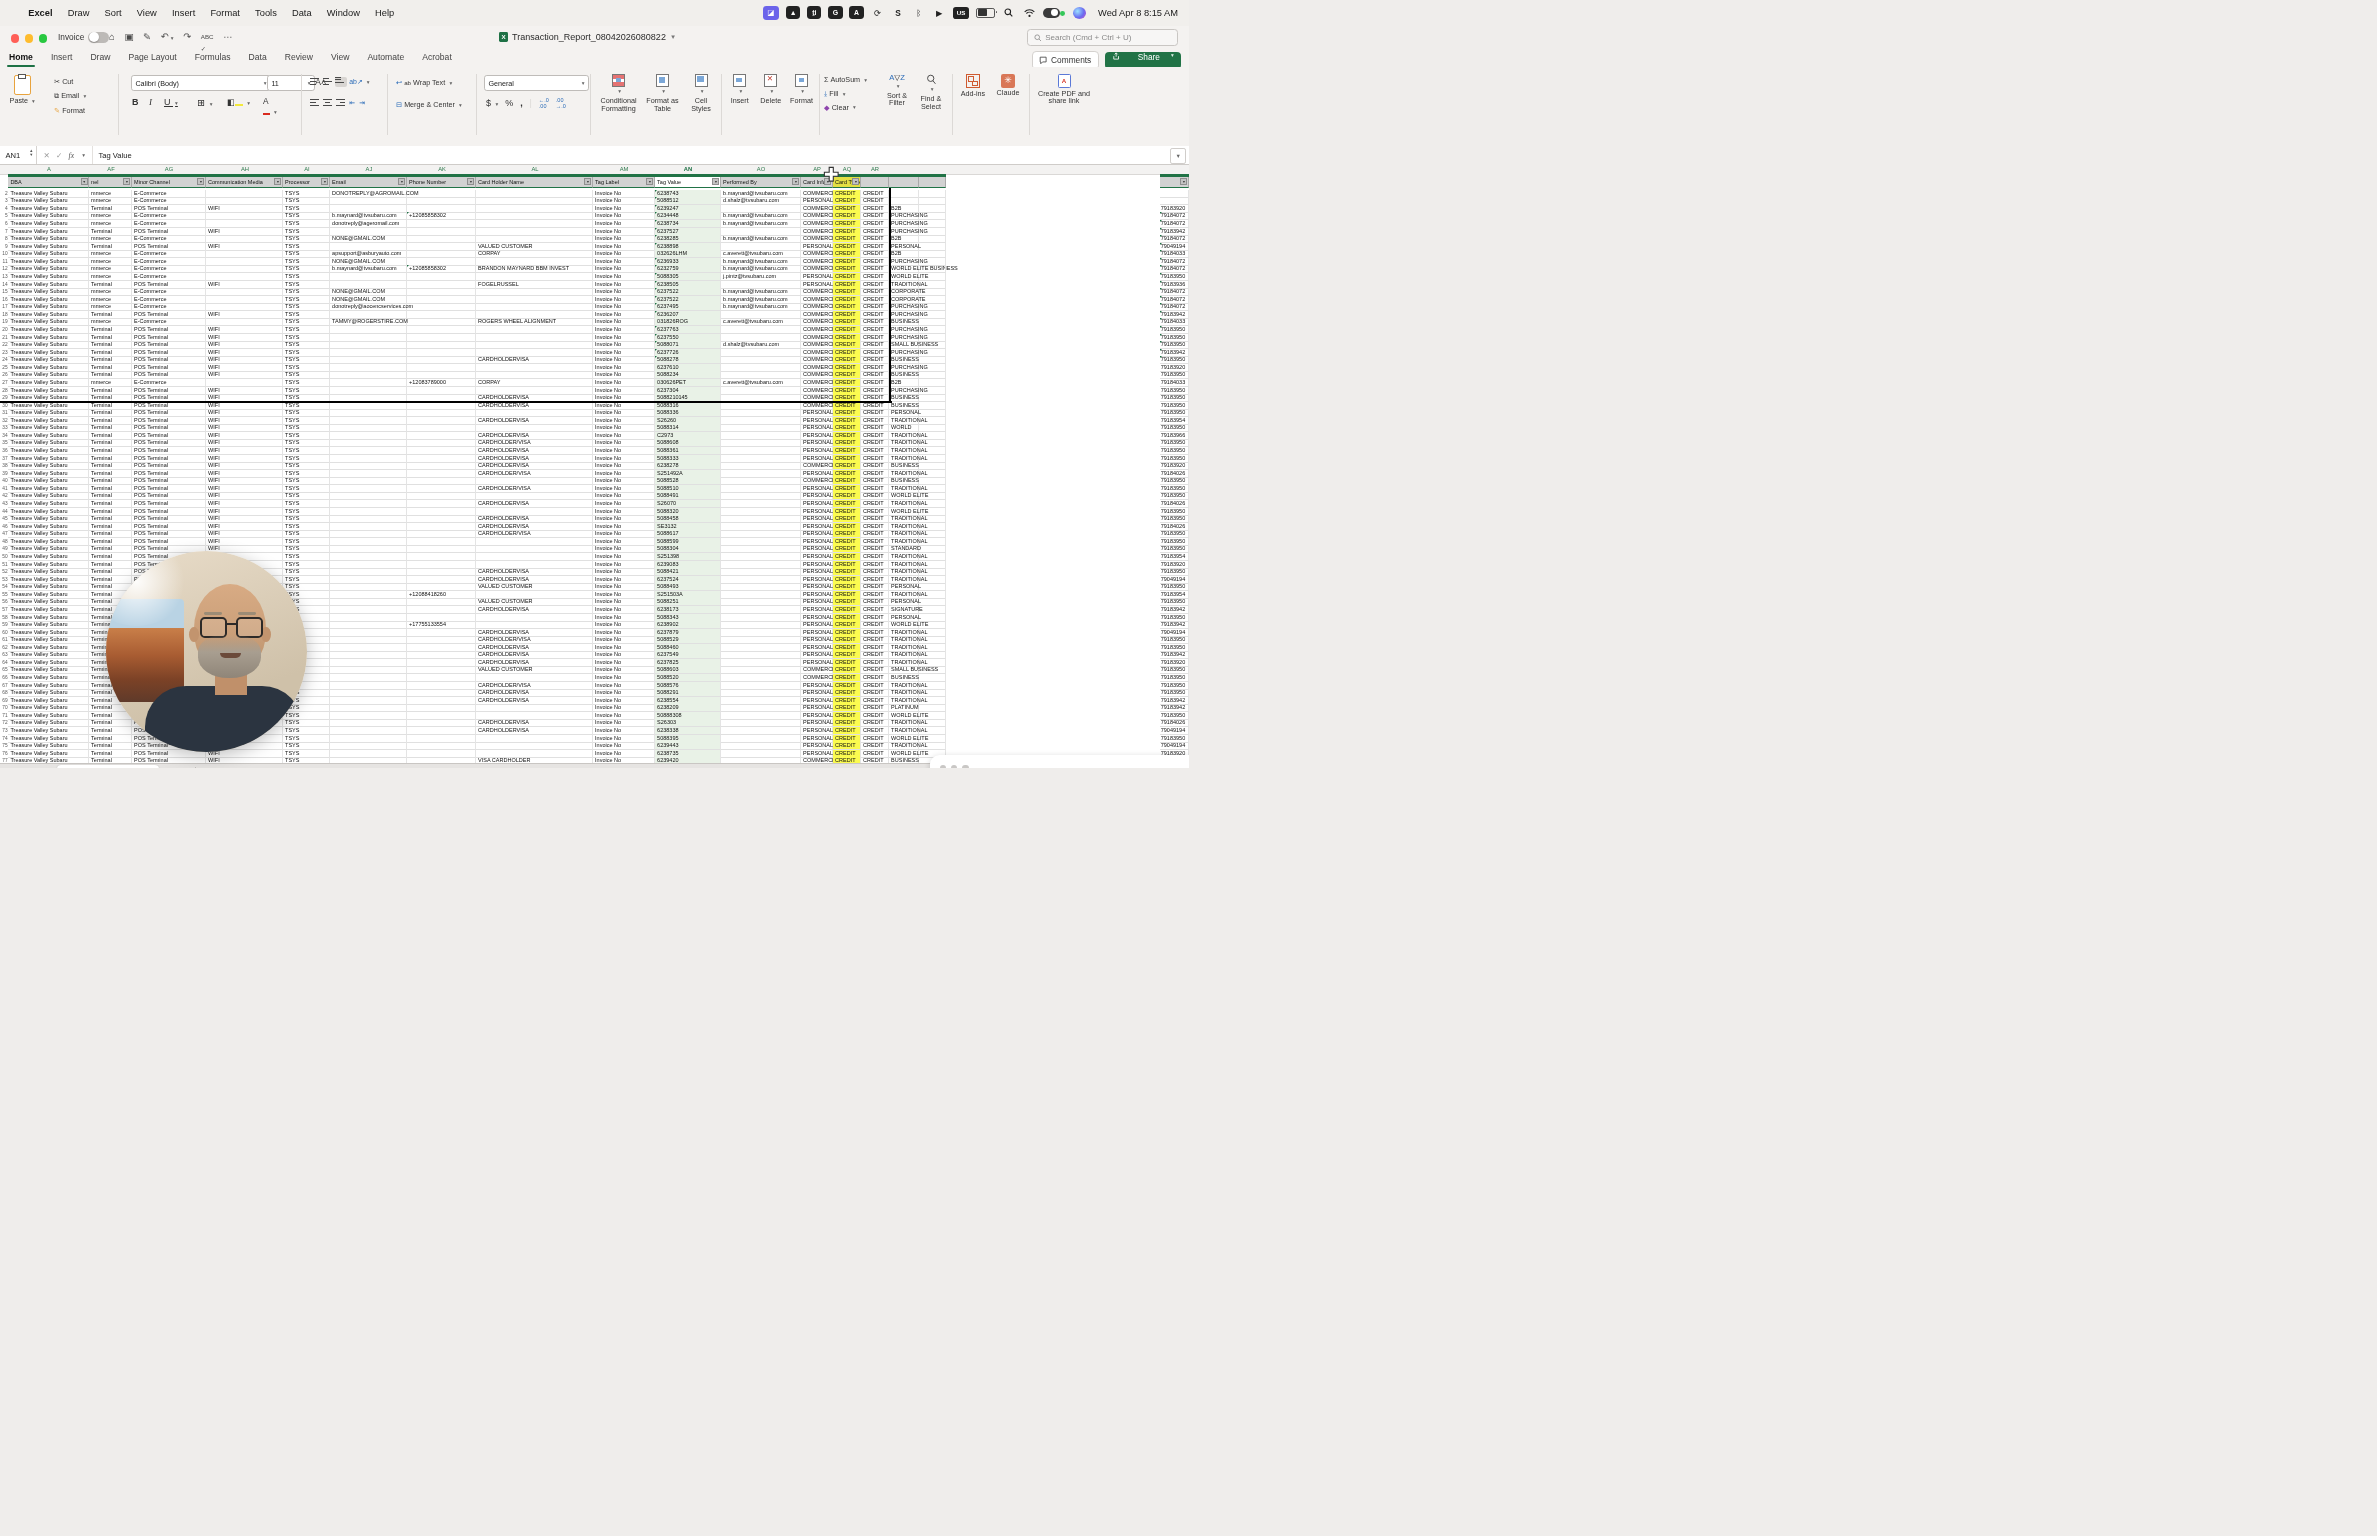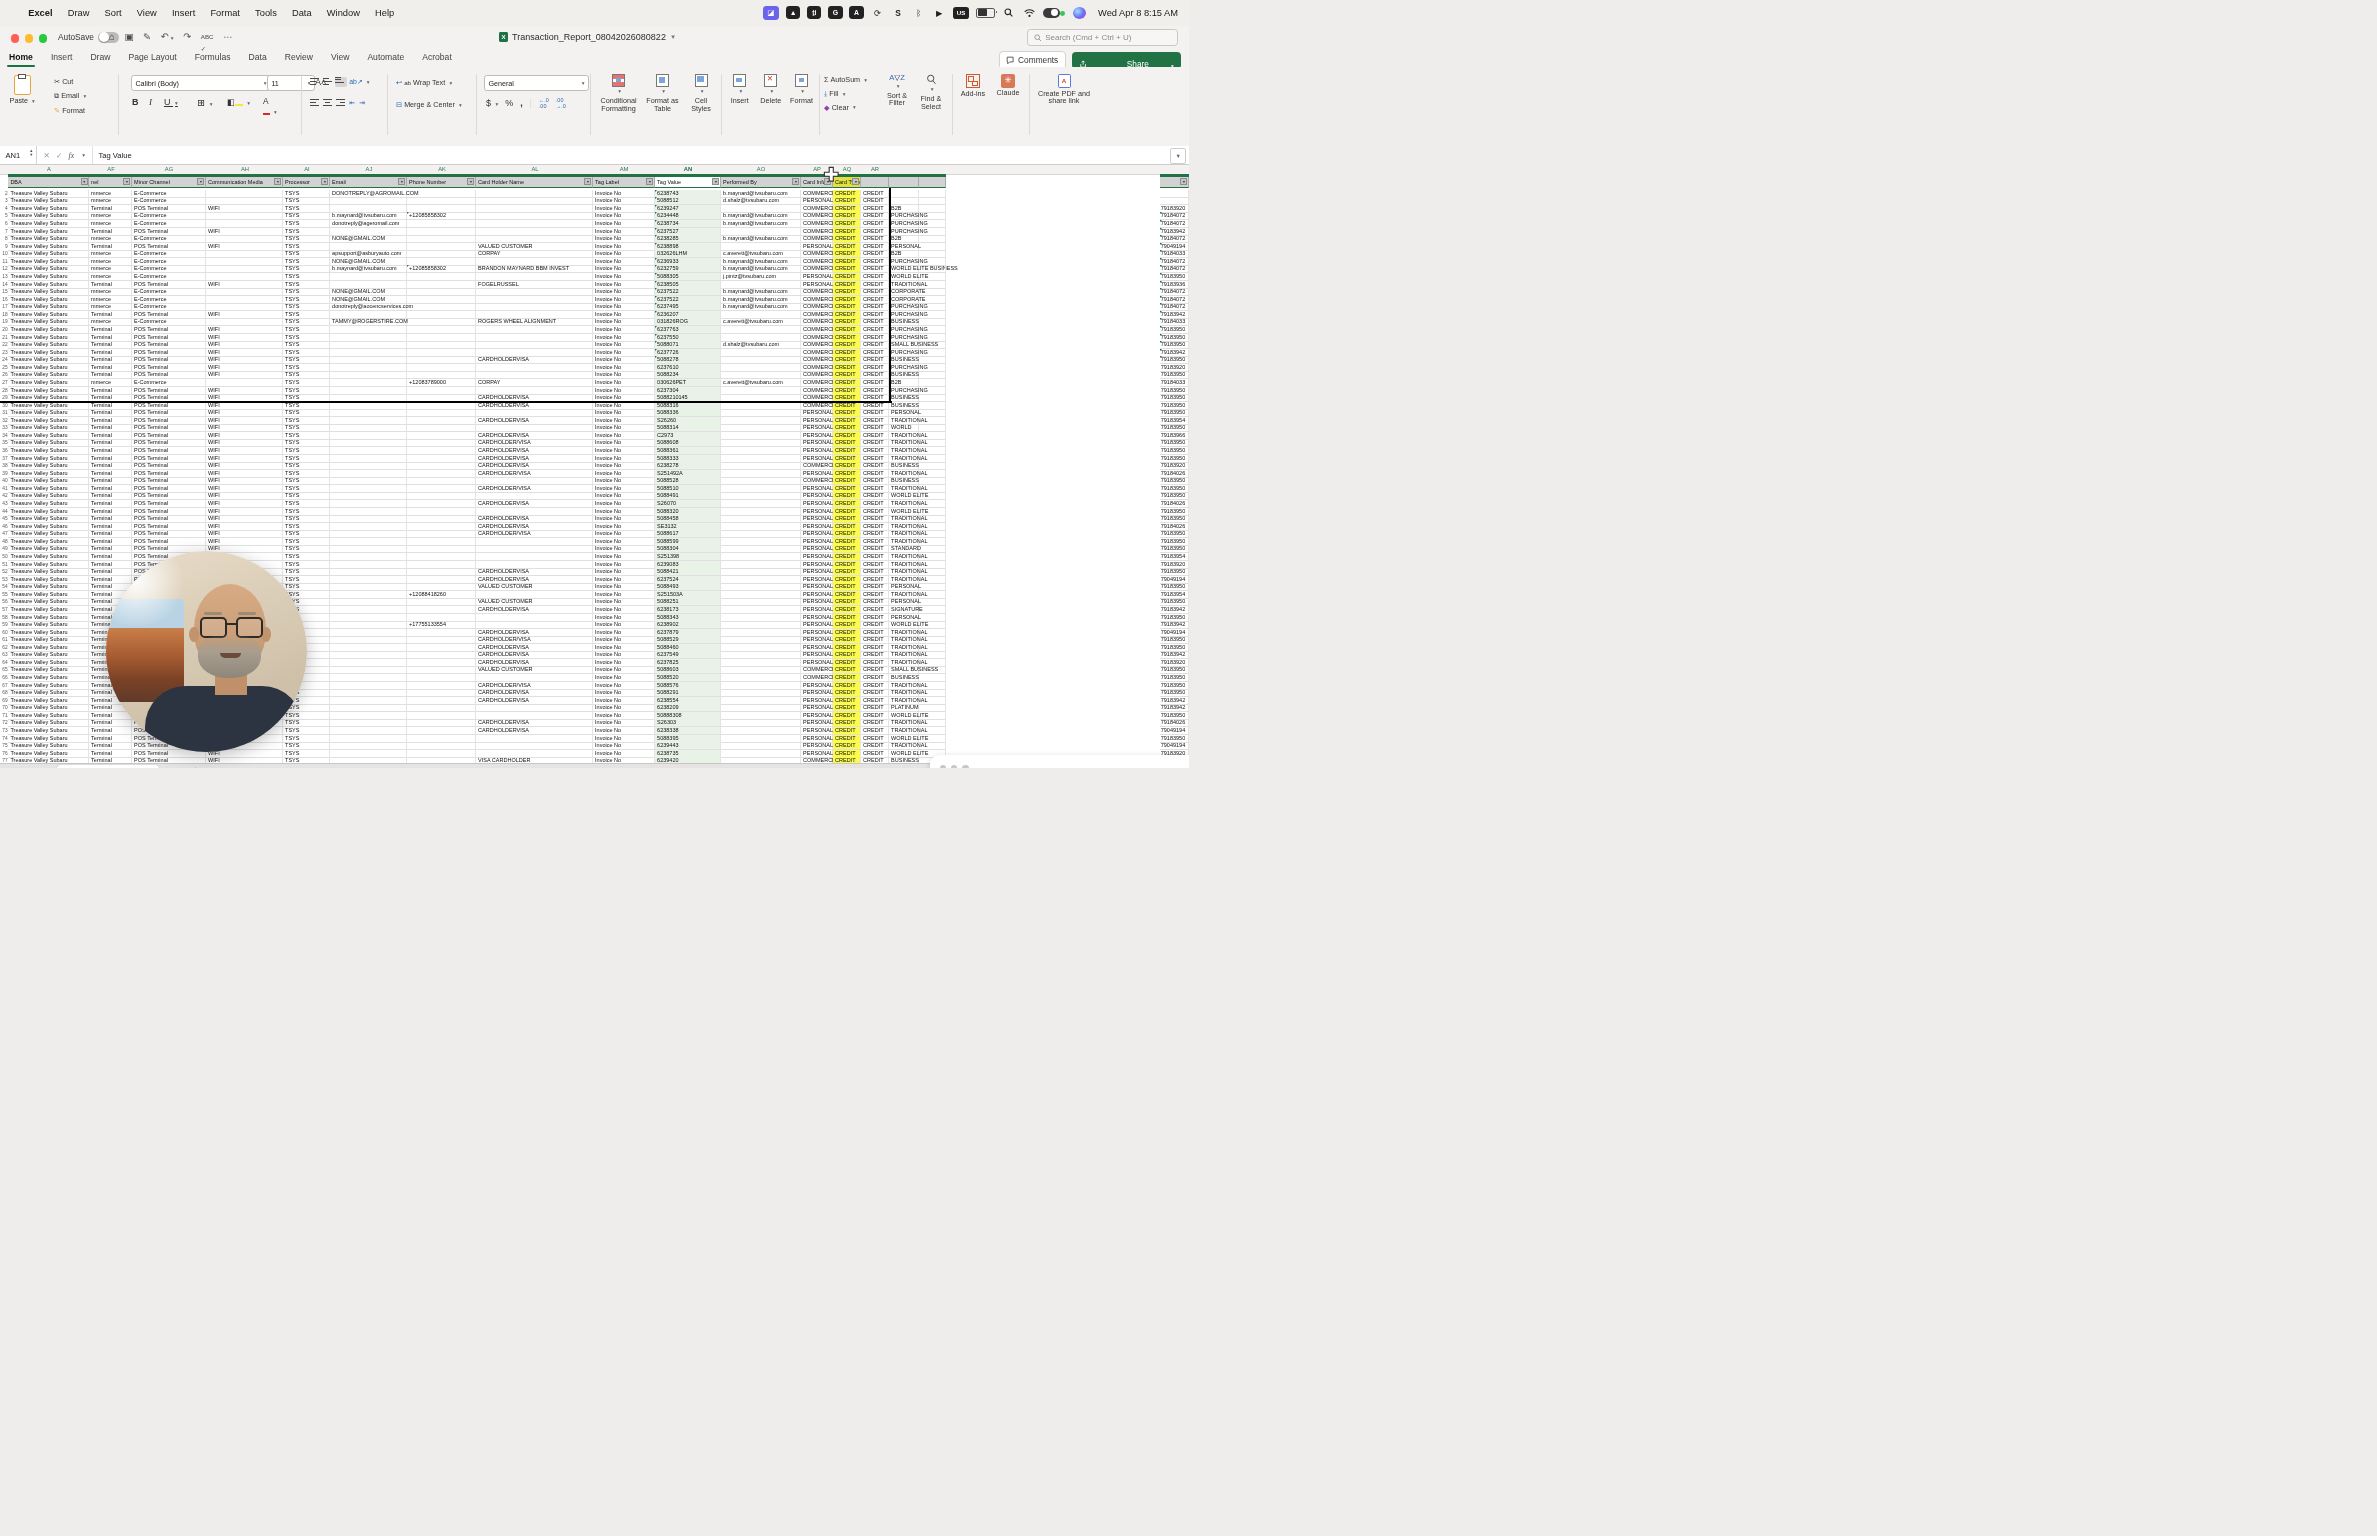--- a/index.html
+++ b/index.html
@@ -43,21 +43,21 @@
   .xlicon{width:9px;height:10.3px;background:#1e7145;border-radius:1.4px;color:#fff;font-size:6.2px;font-weight:bold;display:flex;align-items:center;justify-content:center;}
   .title-chev{color:#777;font-size:6.2px;}
   .searchbox{position:absolute;right:11px;top:3.4px;width:138px;height:15px;border:0.7px solid #c9c6c3;border-radius:3.4px;background:#f7f6f5;display:flex;align-items:center;gap:4.1px;padding:0 5.5px;color:#8a8a8a;font-size:8px;}
   
   .ribbon-tabs{position:absolute;left:0;top:23px;width:100%;height:18px;display:flex;align-items:flex-end;}
   .rtab{font-size:8.6px;color:#444;padding:0 9px 4.8px 9px;position:relative;}
   .rtab.active{font-weight:bold;color:#111;}
   .rtab.active::after{content:"";position:absolute;left:6.9px;right:6.9px;bottom:0;height:2.1px;background:#1e7145;border-radius:1.4px;}
   .rib-right{position:absolute;right:8.3px;top:25px;display:flex;gap:5.5px;align-items:center;}
   .comments-btn{background:#fff;border:0.7px solid #d4d1ce;border-radius:4.1px;height:16.5px;display:flex;align-items:center;gap:3.4px;padding:0 6.9px;font-size:8.3px;color:#333;}
-  .share-btn{background:#217346;color:#fff;border-radius:4.1px;height:16.5px;display:flex;align-items:flex-end;gap:20px;padding:0 6.9px;font-size:8.3px;}
+  .share-btn{background:#217346;color:#fff;border-radius:4.1px;height:16.5px;display:flex;align-items:flex-start;gap:9px;padding:0 6.9px;font-size:8.3px;}
   
   .ribbon{position:absolute;left:0;top:41px;width:100%;height:79px;background:#f4f2f0;border-bottom:0.7px solid #d2cfcc;}
   .rb{position:absolute;font-size:7.2px;color:#333;}
   .rdiv{position:absolute;top:6.9px;height:61px;width:0.7px;background:#dcd9d6;}
   .bigbtn{display:flex;flex-direction:column;align-items:center;gap:1.4px;text-align:center;line-height:7.6px;}
   .smallrow{display:flex;align-items:center;gap:2.1px;font-size:7.2px;color:#333;white-space:nowrap;}
   .combo{border:0.7px solid #bfbcb9;background:#fff;border-radius:2.8px;font-size:7.2px;color:#222;display:flex;align-items:center;justify-content:space-between;padding:0 3.4px;height:13.8px;}
   .chev{color:#666;font-size:5.5px;margin-left:2.1px;}
   .icon-g{color:#3c3c3c;}
   .mini-grid{width:11px;height:11px;border:0.7px solid #777;display:inline-block;position:relative;background:#fff;}
@@ -198,21 +198,21 @@
   </div>
 </div>
 
 <div class="window">
 
   <div class="titlebar">
     <span class="tl red"></span>
     <span class="tl yel"></span>
     <span class="tl grn"></span>
     <span class="autosave">
-      <span>AutoSave</span>
+      <span>Invoice</span>
       <span class="as-toggle"></span>
     </span>
     <span class="qa-icons">
       <span>⌂</span>
       <span>▣</span>
       <span>✎</span>
       <span>↶<span class="chev">▾</span></span>
       <span>↷</span>
       <span style="font-size:6.2px;">ABC<br>✓</span>
       <span>⋯</span>

